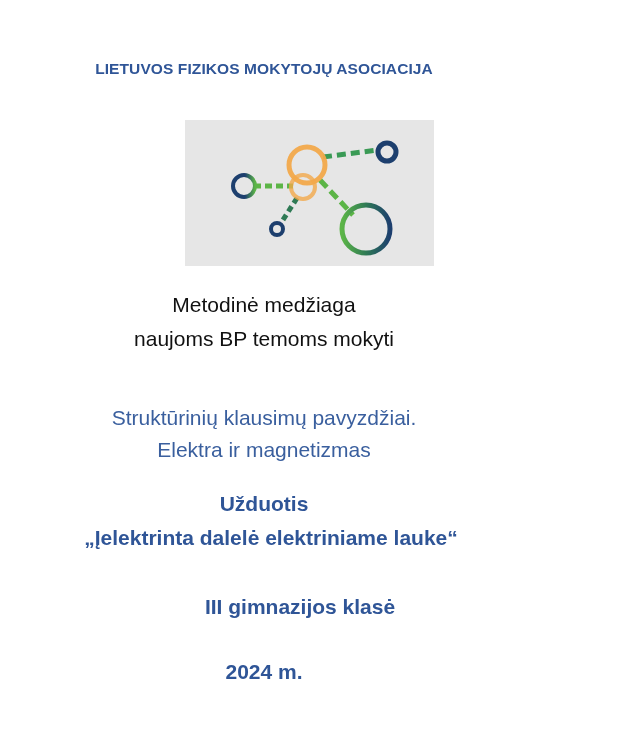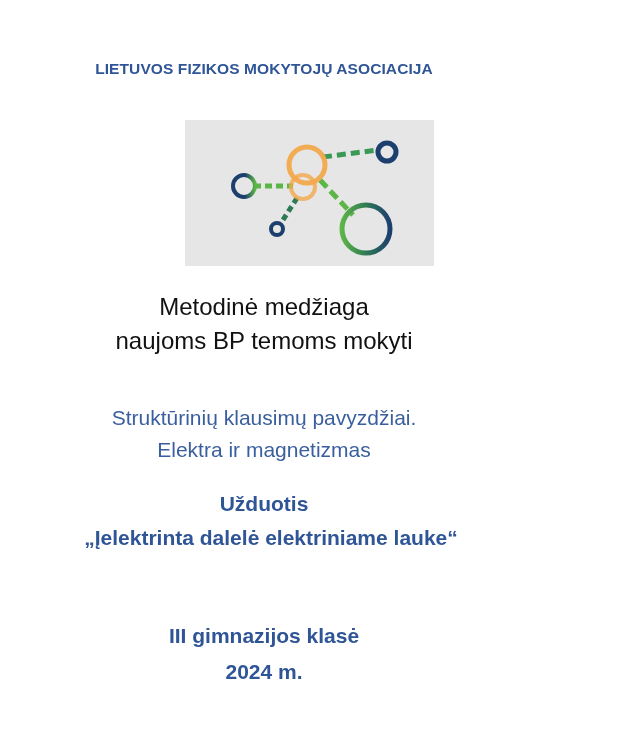--- a/index.html
+++ b/index.html
@@ -1,30 +1,30 @@
 <!DOCTYPE html>
 <html><head>
 <meta charset="utf-8">
 <style>
   html, body { margin:0; padding:0; background:#ffffff; }
   body { width:640px; height:734px; position:relative; overflow:hidden; font-family:"Liberation Sans", sans-serif; }
   .line { position:absolute; left:0; width:528px; text-align:center; white-space:nowrap; }
   .org { top:60px; font-size:15.5px; font-weight:bold; color:#2f5597; letter-spacing:0.1px; }
   .logo { position:absolute; left:185px; top:120px; width:249px; height:146px; background:#e6e6e6; }
   .logo svg { position:absolute; left:0; top:0; }
-  .black { color:#111111; font-size:24px; }
+  .black { color:#111111; font-size:21px; }
   .blue-reg { color:#3a5f9e; font-size:21px;margin-top:12px; }
   .blue-bold { color:#2f5597; font-size:21px; font-weight:bold; }
   .t1 { top:293px; }
   .t2 { top:327px; }
   .s1 { top:394px; }
   .s2 { top:426px; }
   .u1 { top:492px; }
   .u2 { top:526px;padding-left:7px; }
-  .g1 { top:624px; }
+  .g1 { top:595px;padding-left:36px; }
   .g2 { top:660px; }
 </style>
 </head>
 <body>
 
 <div class="line org">LIETUVOS FIZIKOS MOKYTOJŲ ASOCIACIJA</div>
 
 <div class="logo">
   <svg width="249" height="146" viewBox="0 0 249 146">
     <defs>

